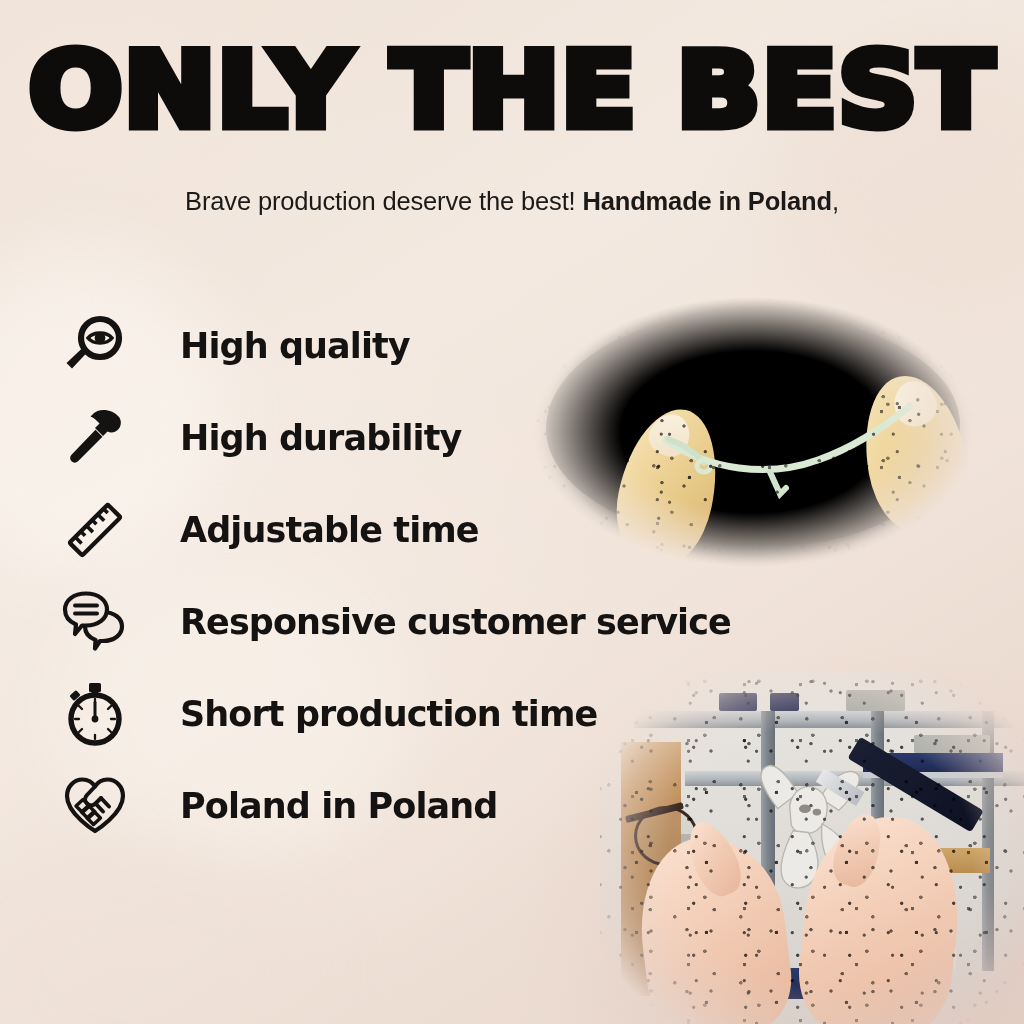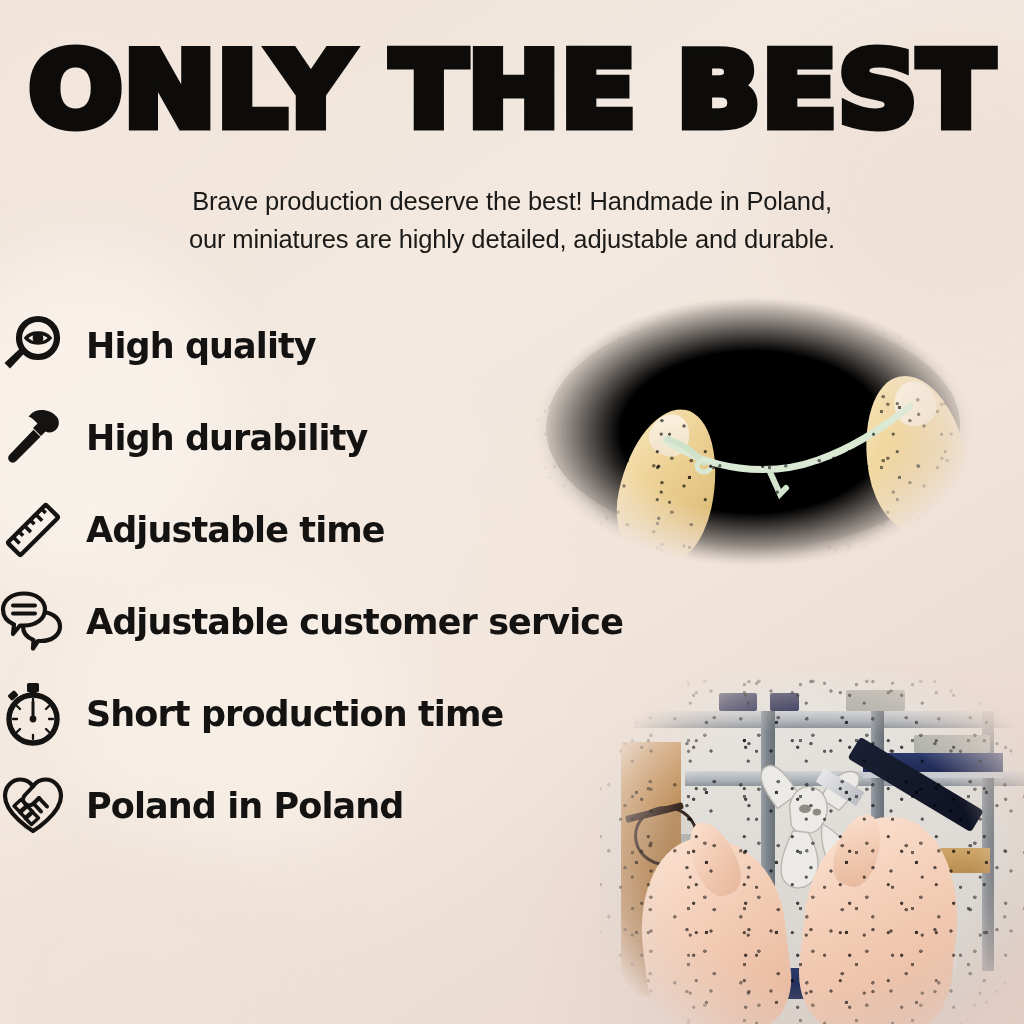--- a/index.html
+++ b/index.html
@@ -45,30 +45,32 @@
   
   #subtitle {
     position:absolute; top:183px; left:0; width:1024px;
     text-align:center;
     font-size:25.5px;
     line-height:1.48;
     color:#1b1a18;
     letter-spacing:-0.15px;
     padding:0 90px;
   }
-  #subtitle b { font-weight:normal; }
+  #subtitle b { font-weight:bold; }
 
   
   #features { position:absolute; left:0; top:300px; width:760px; }
 
   .feature {
     position:relative;
     display:flex;
     align-items:center;
     height:92px;
+    padding-left:62px;
+    gap:32px;
   }
   .feat-icon {
     width:66px; height:66px;
     flex:0 0 66px;
     display:flex; align-items:center; justify-content:center;
   }
   .feat-icon svg { display:block; width:100%; height:100%; overflow:visible; }
   .feat-label {
     margin-left:20px;
     font-family:"DejaVu Sans", sans-serif;
@@ -176,21 +178,20 @@
   <div class="blotch" style="left:60px; top:560px; width:340px; height:300px; background:rgba(249,241,233,0.6);"></div>
   <div class="blotch" style="left:780px; top:40px; width:320px; height:280px; background:rgba(236,221,210,0.55);"></div>
   <div class="blotch" style="left:-40px; top:840px; width:360px; height:260px; background:rgba(238,224,213,0.5);"></div>
 
   <div id="title-wrap">
     <div id="title">ONLY THE BEST</div>
   </div>
 
   <div id="subtitle">
     <span>Brave production deserve the best! </span><b>Handmade in Poland</b><span>,</span><br>
-    <span>our miniatures are highly detailed, adjustable and durable.</span>
   </div>
 
   <div id="features">
 
     <div class="feature">
       <span class="feat-icon">
         <svg viewBox="0 0 66 66">
           <g fill="none" stroke="#141312" stroke-width="6.2">
             <circle cx="38" cy="25" r="19"></circle>
           </g>
@@ -246,21 +247,21 @@
 
           <path d="M24 4.5 C36.5 4.5, 45 11.5, 45 20.5 C45 29.5, 36.5 36.5, 24 36.5
                    L20 36.5 L13 45 L14 35.5 C7 32.5, 3 27, 3 20.5
                    C3 11.5, 11.5 4.5, 24 4.5 Z" fill="#f3e9e0" stroke="#141312" stroke-width="4.2" stroke-linejoin="round"></path>
           <g stroke="#141312" stroke-width="4" stroke-linecap="round">
             <line x1="13" y1="16.5" x2="35" y2="16.5"></line>
             <line x1="13" y1="24.5" x2="35" y2="24.5"></line>
           </g>
         </svg>
       </span>
-      <span class="feat-label">Adjustable customer service</span>
+      <span class="feat-label">Responsive customer service</span>
     </div>
 
     <div class="feature">
       <span class="feat-icon">
         <svg viewBox="0 0 66 66">
 
           <rect x="27" y="2" width="12" height="9" rx="1.6" fill="#141312"></rect>
           <rect x="29.5" y="9" width="7" height="6" fill="#141312"></rect>
 
           <rect x="8.5" y="11" width="9" height="7" rx="1.5" fill="#141312" transform="rotate(-42 13 14.5)"></rect>

